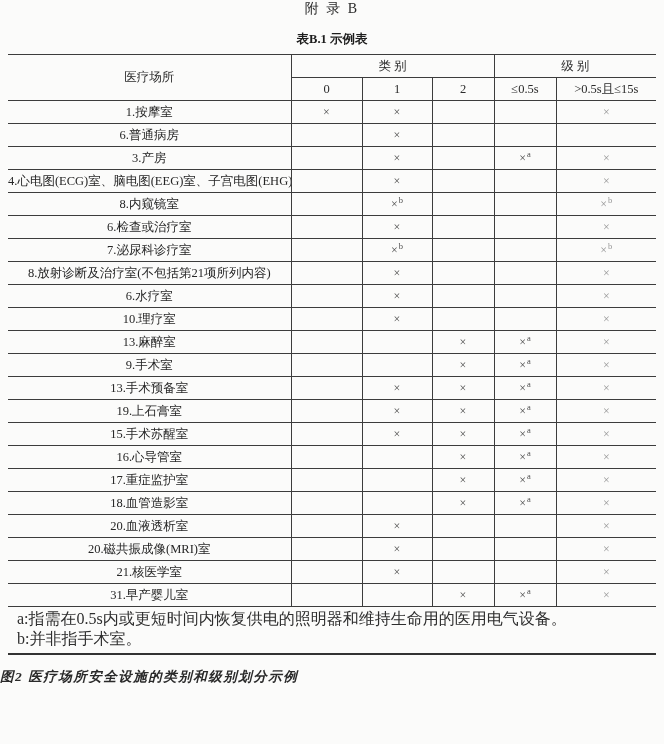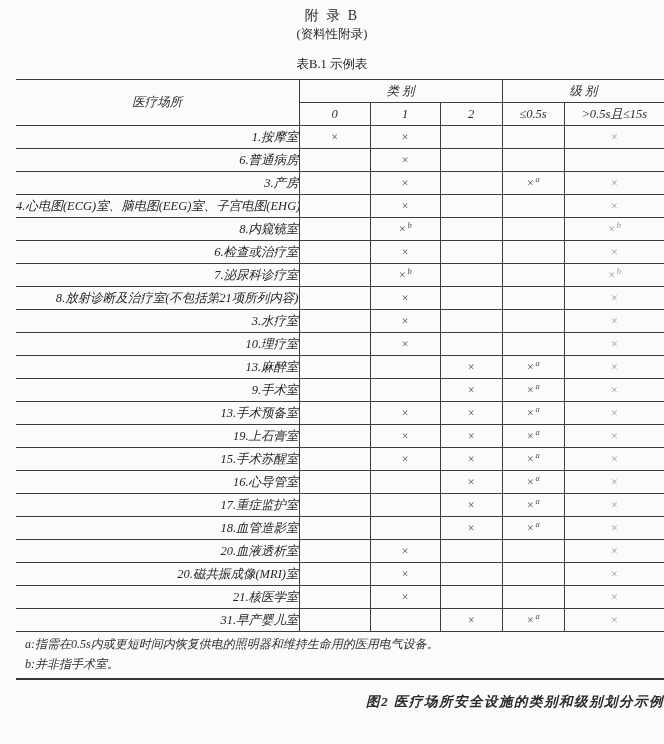--- a/index.html
+++ b/index.html
@@ -5,80 +5,78 @@
   html,body{margin:0;padding:0;}
   body{
     width:664px;height:744px;
     background:#fbfbfa;
     font-family:"Liberation Serif","DejaVu Serif",serif;
     color:#222;
     -webkit-font-smoothing:antialiased;
     overflow:hidden;
   }
   .page{width:664px;height:744px;position:relative;}
-  .titles{padding-top:7px;text-align:center;}
+  .titles{text-align:center;}
   .title-line1{font-size:14px;height:18px;line-height:18px;letter-spacing:2px;color:#2a2a2a;}
   .title-line2{font-size:12.5px;height:18px;line-height:18px;color:#2a2a2a;}
   .title-line3{font-size:12.5px;height:18px;line-height:18px;color:#2a2a2a;}
-  .table-caption{margin-top:12px;text-align:center;font-size:12.5px;height:18px;line-height:18px;font-weight:normal;color:#1d1d1d;}
+  .table-caption{margin-top:12px;text-align:center;font-size:12.5px;height:18px;line-height:18px;font-weight:bold;color:#1d1d1d;}
 
   table.example{
-    margin:6px 0 0 16px;
+    margin:6px 0 0 8px;
     width:648px;
     border-collapse:collapse;
     table-layout:fixed;
     font-size:12.5px;
     color:#262626;
-    font-style:italic;
   }
   table.example td{
     border-top:1px solid #3c3c3c;
     border-bottom:1px solid #3c3c3c;
     border-left:1px solid #3c3c3c;
     border-right:1px solid #3c3c3c;
     padding:0;
     height:22px;
     overflow:hidden;
     white-space:nowrap;
   }
   
   table.example tr td:first-child{border-left:none;}
   table.example tr td:last-child{border-right:none;}
   table.example{border-bottom:2px solid #333;}
 
   thead td{text-align:center;height:24px;color:#2b2b2b;}
-  td.loc{text-align:right;padding-left:9px;}
+  td.loc{text-align:center;padding-left:9px;}
   td.mk{text-align:center;color:#4f4f4f;font-size:12px;}
   td.col5{color:#979797;}
   td.mk sup{font-size:8.5px;vertical-align:super;line-height:0;margin-left:1px;}
   tbody.notes td{
     height:auto;
     padding:2px 0 4px 9px;
     border-left:none;border-right:none;
-    font-size:12px;color:#2e2e2e;
+    font-size:16px;color:#2e2e2e;
   }
   .note-line{height:20px;line-height:20px;white-space:nowrap;}
   .figure-caption{
     margin-top:13px;
-    text-align:right;
+    text-align:left;
     font-size:13.5px;
     font-style:italic;
     font-weight:bold;
     letter-spacing:1.5px;
     color:#2a2a2a;
   }
 </style>
 </head>
 <body>
 
 <div class="page">
 
   <div class="titles">
     <div class="title-line1">附  录  B</div>
-    <div class="title-line2">(资料性附录)</div>
   </div>
 
   <div class="table-caption">表B.1  示例表</div>
 
   <table class="example">
     <colgroup>
       <col style="width:283px">
       <col style="width:71px">
       <col style="width:70px">
       <col style="width:62px">
@@ -158,21 +156,21 @@
         </tr>
         <tr>
           <td class="loc">8.放射诊断及治疗室(不包括第21项所列内容)</td>
           <td class="mk col1"></td>
           <td class="mk col2">×</td>
           <td class="mk col3"></td>
           <td class="mk col4"></td>
           <td class="mk col5">×</td>
         </tr>
         <tr>
-          <td class="loc">3.水疗室</td>
+          <td class="loc">6.水疗室</td>
           <td class="mk col1"></td>
           <td class="mk col2">×</td>
           <td class="mk col3"></td>
           <td class="mk col4"></td>
           <td class="mk col5">×</td>
         </tr>
         <tr>
           <td class="loc">10.理疗室</td>
           <td class="mk col1"></td>
           <td class="mk col2">×</td>

